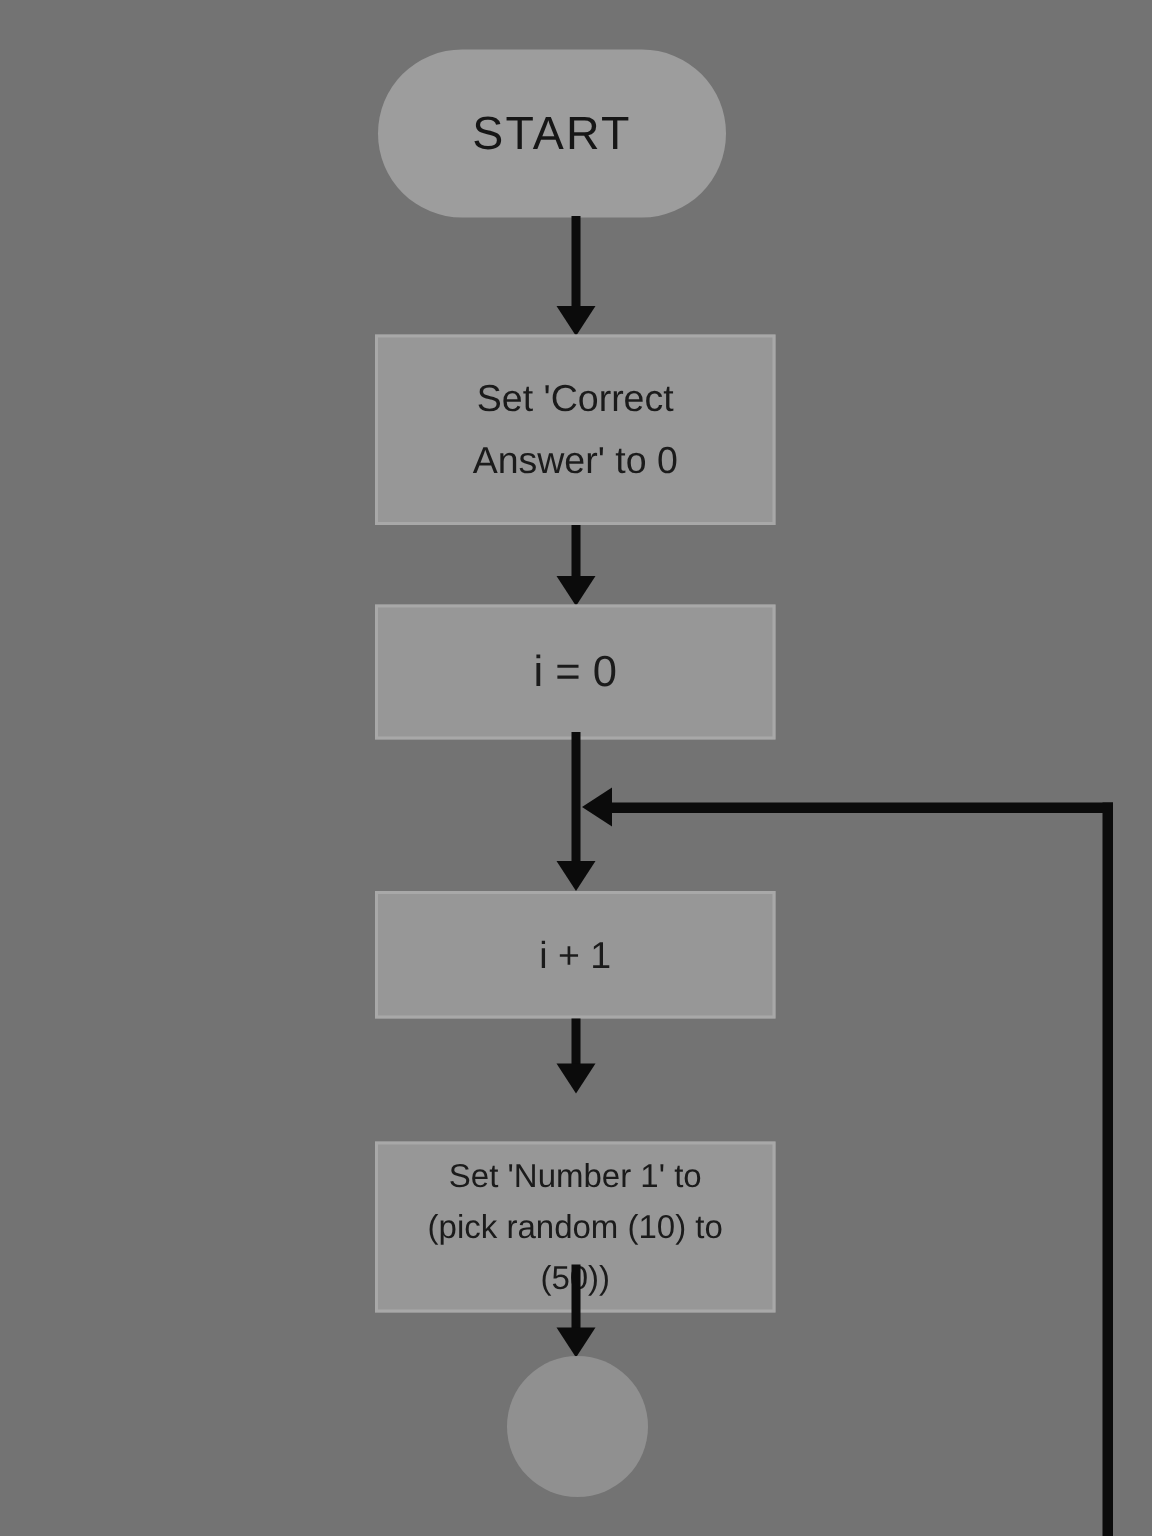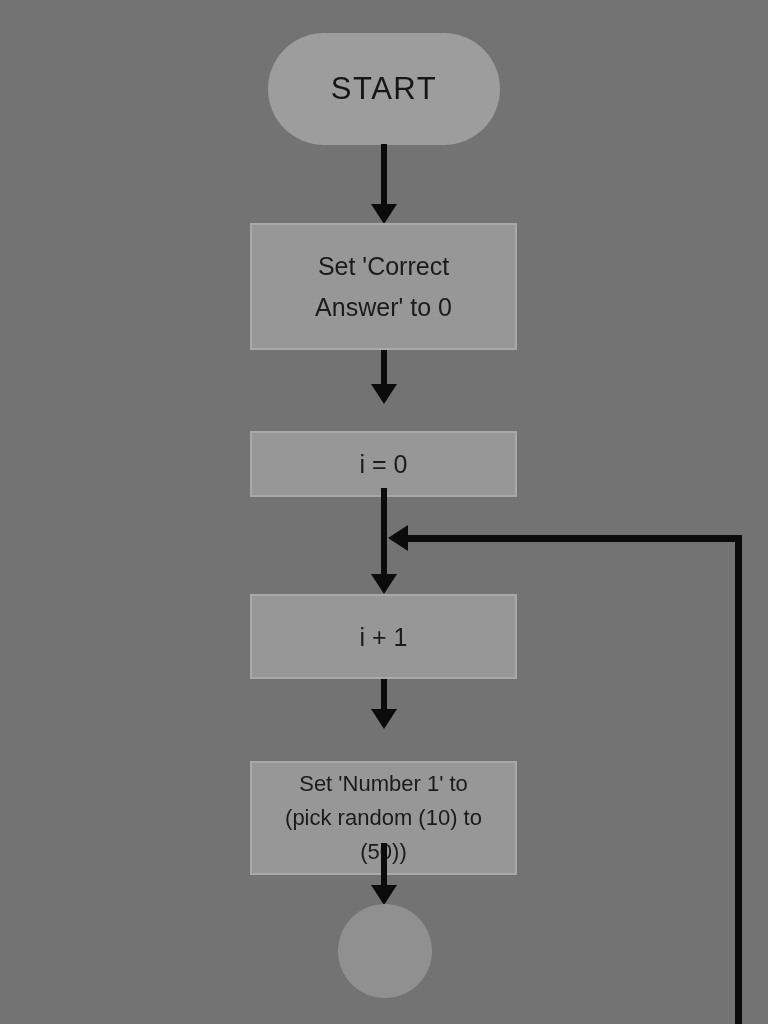--- a/index.html
+++ b/index.html
@@ -26,38 +26,38 @@
   .node{
     position:absolute;
     display:flex;
     align-items:center;
     justify-content:center;
     text-align:center;
     color:var(--text);
     box-sizing:border-box;
   }
   .terminator{
-    left:268px; top:33px; width:232px; height:112px;
+    left:252px; top:33px; width:232px; height:112px;
     background:var(--terminator-fill);
     border-radius:56px;
     font-size:31px;
     letter-spacing:1.5px;
     font-weight:400;
     color:#161616;
   }
   .process{
     background:var(--process-fill);
     border:2px solid var(--process-border);
     left:250px; width:267px;
     font-size:24px;
     line-height:38px;
   }
   .n1{ top:223px; height:127px; font-size:25px; line-height:41px; }
   .n1 .label{ max-width:175px;text-align:center; }
-  .n2{ top:403px; height:66px; font-size:25px;margin-top:28px; }
+  .n2{ top:403px; height:90px; font-size:29px; }
   .n3{ top:594px; height:85px; font-size:25px;justify-content:center; }
   .n4{ top:761px; height:114px; font-size:22px; line-height:34px; }
   .n4 .label{ max-width:218px; }
   .label{ display:inline-block; margin:0 auto; }
   .connector{
     left:338px; top:904px; width:94px; height:94px;
     background:var(--connector-fill);
     border-radius:50%;
   }
   .vline{

